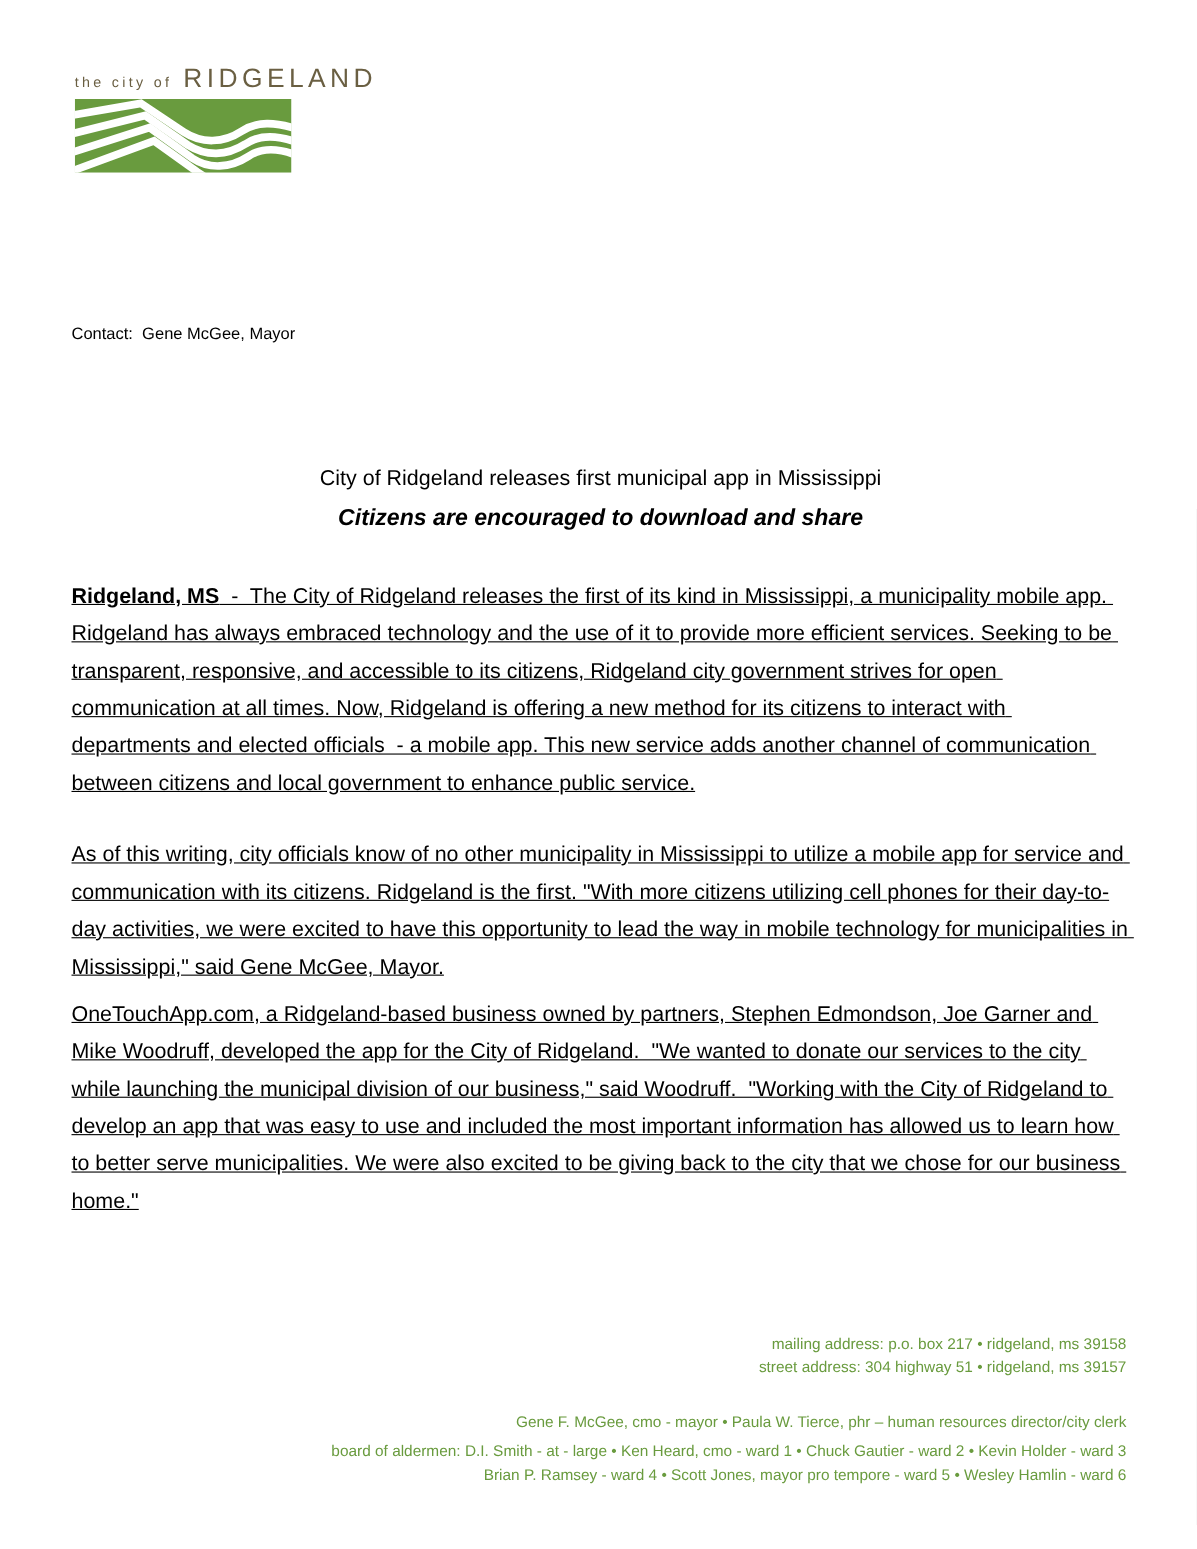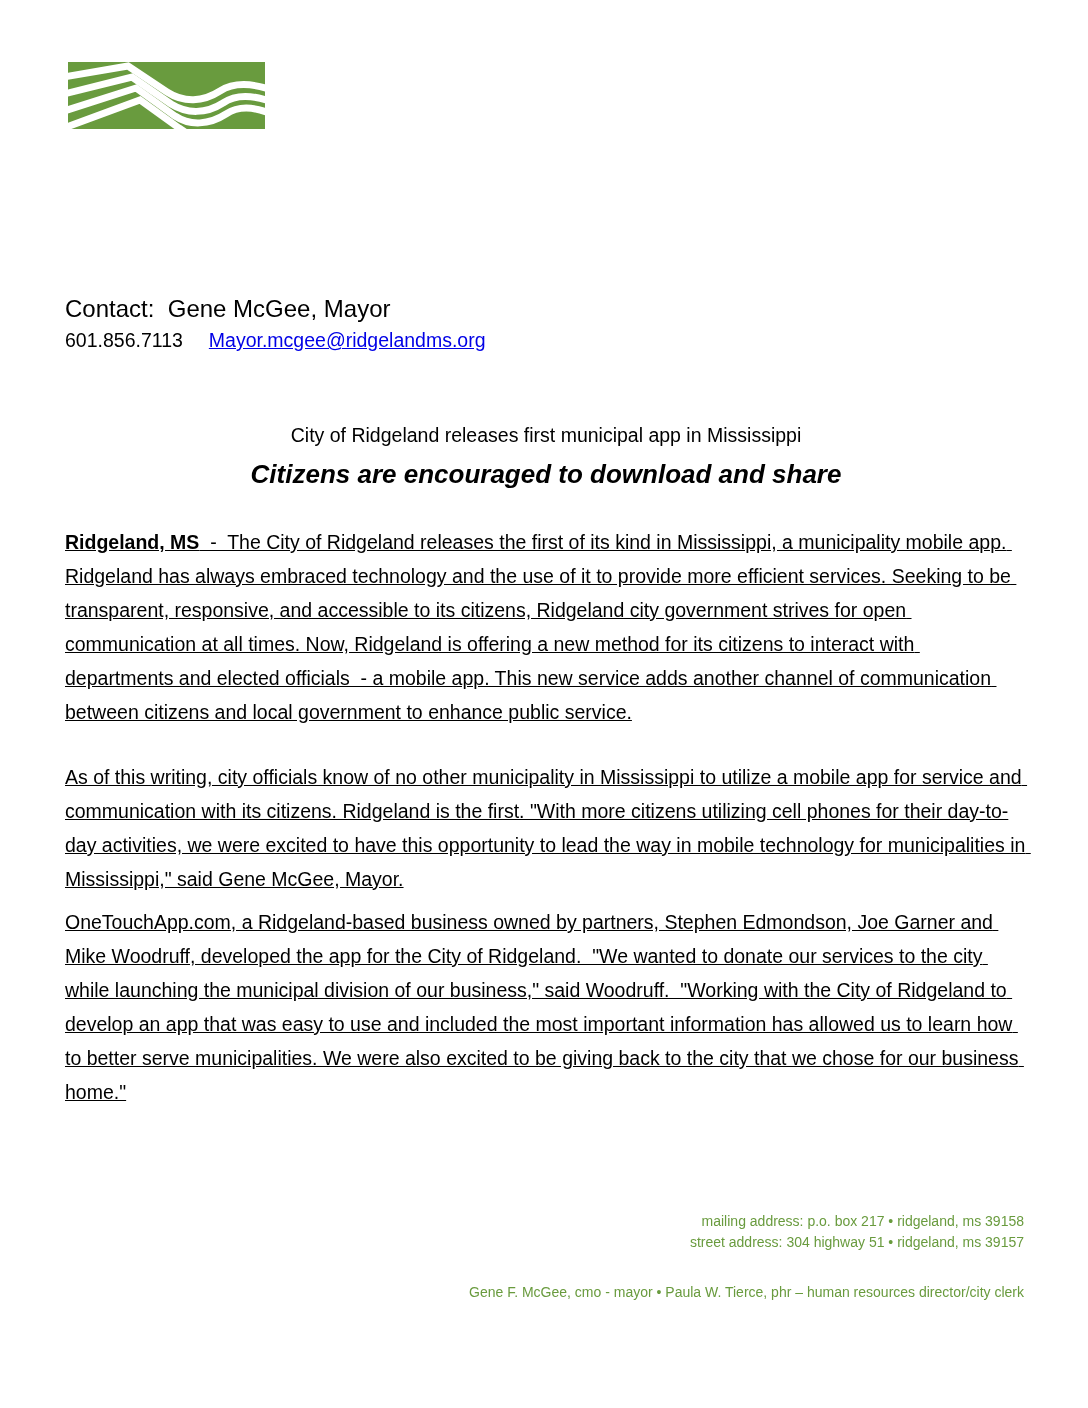--- a/index.html
+++ b/index.html
@@ -26,35 +26,35 @@
     font-weight: 400;
   }
   .logo-art { display: block; margin-top: 4px; color: var(--green); }
   
   .release-line {
     position: absolute; left: 65px; top: 227px;
     font-size: 19.5px; white-space: pre-wrap;
   }
   .contact-line {
     position: absolute; left: 65px; top: 295px;
-    font-size: 24px; white-space: pre-wrap;
+    font-size: 15px; white-space: pre-wrap;
   }
   .contact-row {
     position: absolute; left: 65px; top: 329px;
     font-size: 19.5px;
   }
   .contact-phone { margin-right: 26px; }
   .email-link { color: var(--link); text-decoration: underline; }
   .headline {
     position: absolute; left: 65px; top: 424px; width: 962px;
     text-align: center; font-size: 19.5px; font-weight: normal;
   }
   .subheadline {
     position: absolute; left: 65px; top: 459px; width: 962px;
-    text-align: center; font-size: 26px; font-weight: bold; font-style: italic;
+    text-align: center; font-size: 21px; font-weight: bold; font-style: italic;
   }
   .para {
     position: absolute; left: 65px; width: 962px;
     font-size: 19.5px; line-height: 34px; white-space: pre-wrap; text-decoration: underline;
   }
   .p1 { top: 525px; }
   .p2 { top: 760px; }
   .p3 { top: 905px; }
   .dateline { font-weight: bold; }
   
@@ -74,48 +74,53 @@
     text-align: right; font-size: 14px; line-height: 21px;
     color: var(--green-text);
   }
 </style>
 </head>
 <body>
 
 <div class="page">
 
   <header class="logo">
+    <div class="logo-word">
+      <span class="logo-prefix">the city of</span>
+      <span class="logo-name">RIDGELAND</span>
+    </div>
     <svg class="logo-art" width="197" height="67" viewBox="0 0 197 67" aria-hidden="true">
       <rect x="0" y="0" width="197" height="67" fill="currentColor"></rect>
       <g stroke="#ffffff" stroke-width="7" fill="none">
         <path d="M -4 15 L 60 4 L 99 30 C 116 41 135 40 152 29 C 166 20 182 21 201 27"></path>
         <path d="M -4 32 L 64 15 L 103 42 C 119 52 138 52 155 41 C 168 32 184 33 201 39"></path>
         <path d="M -4 49 L 68 26 L 107 54 C 122 64 141 63 158 52 C 170 44 186 45 201 51"></path>
         <path d="M -4 66 L 72 38 L 111 66 L 120 72"></path>
       </g>
     </svg>
   </header>
 
 
   <div class="contact-line">Contact:  Gene McGee, Mayor</div>
 
-  <div class="contact-row">
-    <span class="contact-phone">601.856.7113</span><a href="#" class="email-link">Mayor.mcgee@ridgelandms.org</a>
-  </div>
 
   <h1 class="headline">City of Ridgeland releases first municipal app in Mississippi</h1>
   <h2 class="subheadline">Citizens are encouraged to download and share</h2>
 
   <p class="para p1"><span class="dateline">Ridgeland, MS</span><span>  -  The City of Ridgeland releases the first of its kind in Mississippi, a municipality mobile app. Ridgeland has always embraced technology and the use of it to provide more efficient services. Seeking to be transparent, responsive, and accessible to its citizens, Ridgeland city government strives for open communication at all times. Now, Ridgeland is offering a new method for its citizens to interact with departments and elected officials  - a mobile app. This new service adds another channel of communication between citizens and local government to enhance public service.</span></p>
 
   <p class="para p2">As of this writing, city officials know of no other municipality in Mississippi to utilize a mobile app for service and communication with its citizens. Ridgeland is the first. "With more citizens utilizing cell phones for their day-to-day activities, we were excited to have this opportunity to lead the way in mobile technology for municipalities in Mississippi," said Gene McGee, Mayor.</p>
 
   <p class="para p3">OneTouchApp.com, a Ridgeland-based business owned by partners, Stephen Edmondson, Joe Garner and Mike Woodruff, developed the app for the City of Ridgeland.  "We wanted to donate our services to the city while launching the municipal division of our business," said Woodruff.  "Working with the City of Ridgeland to develop an app that was easy to use and included the most important information has allowed us to learn how to better serve municipalities. We were also excited to be giving back to the city that we chose for our business home."</p>
 
   <div class="footer-address">
     <div>mailing address: p.o. box 217 • ridgeland, ms 39158</div>
     <div>street address: 304 highway 51 • ridgeland, ms 39157</div>
   </div>
 
   <div class="footer-officials">Gene F. McGee, cmo - mayor • Paula W. Tierce, phr – human resources director/city clerk</div>
 
+  <div class="footer-aldermen">
+    <div>board of aldermen: D.I. Smith - at - large • Ken Heard, cmo - ward 1 • Chuck Gautier - ward 2 • Kevin Holder - ward 3</div>
+    <div>Brian P. Ramsey - ward 4 • Scott Jones, mayor pro tempore - ward 5 • Wesley Hamlin - ward 6</div>
+  </div>
 
 </div>
 
 </body></html>

